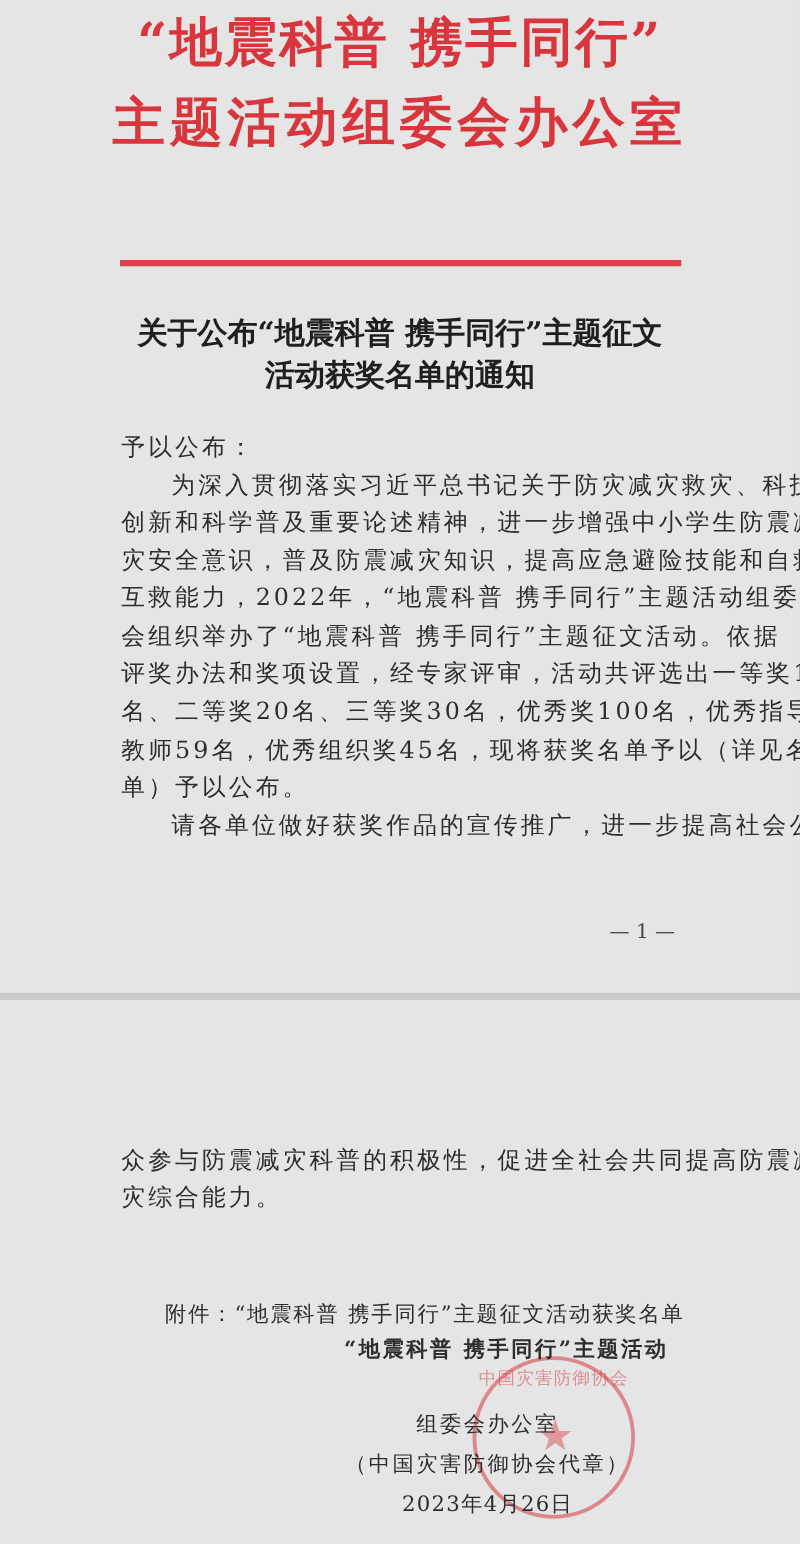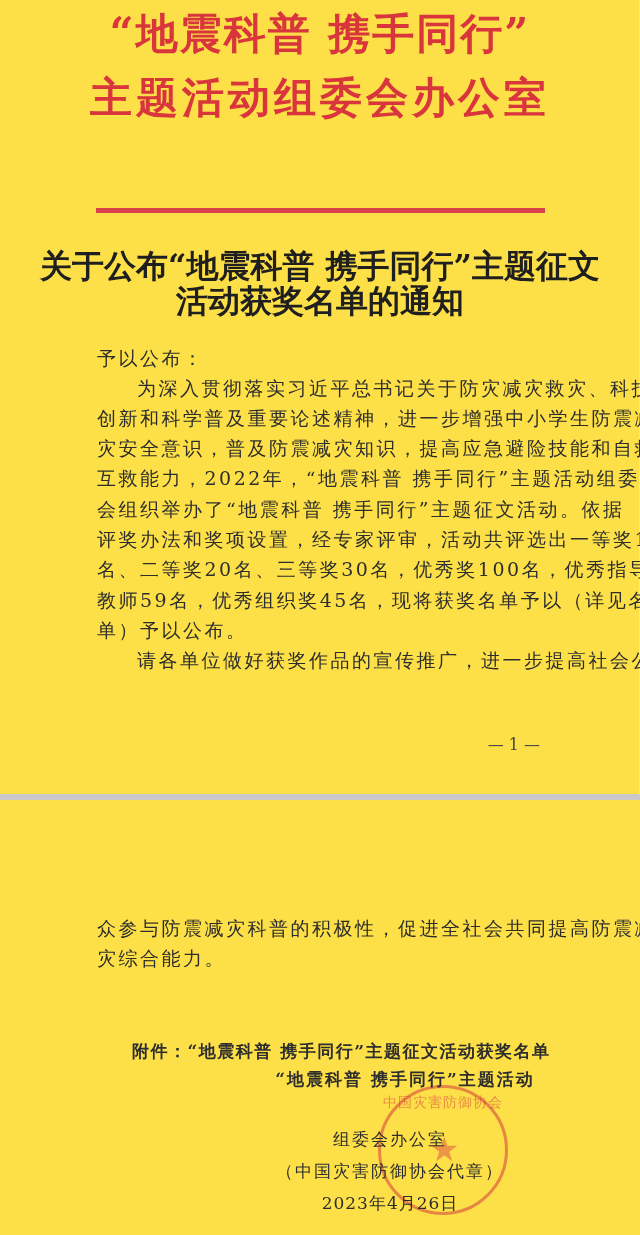--- a/index.html
+++ b/index.html
@@ -4,21 +4,21 @@
 <style>
   html, body { margin: 0; padding: 0; }
   body {
     width: 640px; height: 1235px; overflow: hidden;
     background: #fdfdfd;
     font-family: "DejaVu Serif", "Liberation Serif", serif;
     color: #2a2a2a;
     position: relative;
   }
   .page {
-    position: absolute; left: 0; width: 640px; background: #fde047;
+    position: absolute; left: 0; width: 640px; background: #e5e5e5;
   }
   #page1 { top: 0; height: 794px; border-right: 1px solid #e4e4e4; box-sizing: border-box; }
   #page-gap { position: absolute; top: 794px; left: 0; width: 640px; height: 6px; background: #c9c9c9; }
   #page2 { top: 800px; height: 435px; }
 
   .red-title {
     position: absolute; left: 0; width: 640px; text-align: center;
     color: #d8363c; font-family: "DejaVu Serif", serif; font-weight: bold;
     font-size: 42px; line-height: 48px; letter-spacing: 2px;
   }
@@ -27,21 +27,21 @@
   #docnum {
     position: absolute; top: 173px; left: 0; width: 640px; text-align: center;
     font-size: 15px; color: #333; letter-spacing: 1px;
   }
   #redbar {
     position: absolute; top: 208px; left: 96px; width: 449px; height: 5px;
     background: #d8444a;
   }
   .headline {
     position: absolute; left: 0; width: 640px; text-align: center;
-    font-weight: bold; font-size: 32px; color: #1f1f1f; line-height: 32px;
+    font-weight: bold; font-size: 24px; color: #1f1f1f; line-height: 32px;
   }
   #headline1 { top: 250px; }
   #headline2 { top: 285px; font-family: Liberation Serif, serif; }
 
   .body-line {
     position: absolute; left: 97px; width: 445px;
     font-size: 19px; line-height: 30px; height: 30px; white-space: nowrap;
     letter-spacing: 2.5px; color: #2d2d2d;
     text-align: justify; text-align-last: justify;
   }
@@ -56,21 +56,21 @@
 
   .p2-line {
     position: absolute; left: 97px; width: 445px;
     font-size: 19px; line-height: 30px; white-space: nowrap; letter-spacing: 2.5px;
     color: #2d2d2d;
   }
   .p2-line.just { text-align: justify; text-align-last: justify; }
 
   #attachment {
     position: absolute; top: 1040px; left: 132px; font-size: 17px; letter-spacing: 1.5px;
-    color: #2d2d2d; white-space: nowrap; font-weight: bold;
+    color: #2d2d2d; white-space: nowrap;
   }
   .sig {
     position: absolute; left: 240px; width: 300px; text-align: center;
     font-size: 17px; letter-spacing: 2px; color: #2d2d2d; white-space: nowrap;
   }
   #sig1 { top: 1068px; left: 255px; font-weight: bold; }
   #sig2 { top: 1128px; }
   #sig3 { top: 1160px; }
   #sig4 { top: 1192px; letter-spacing: 1px; }
 

